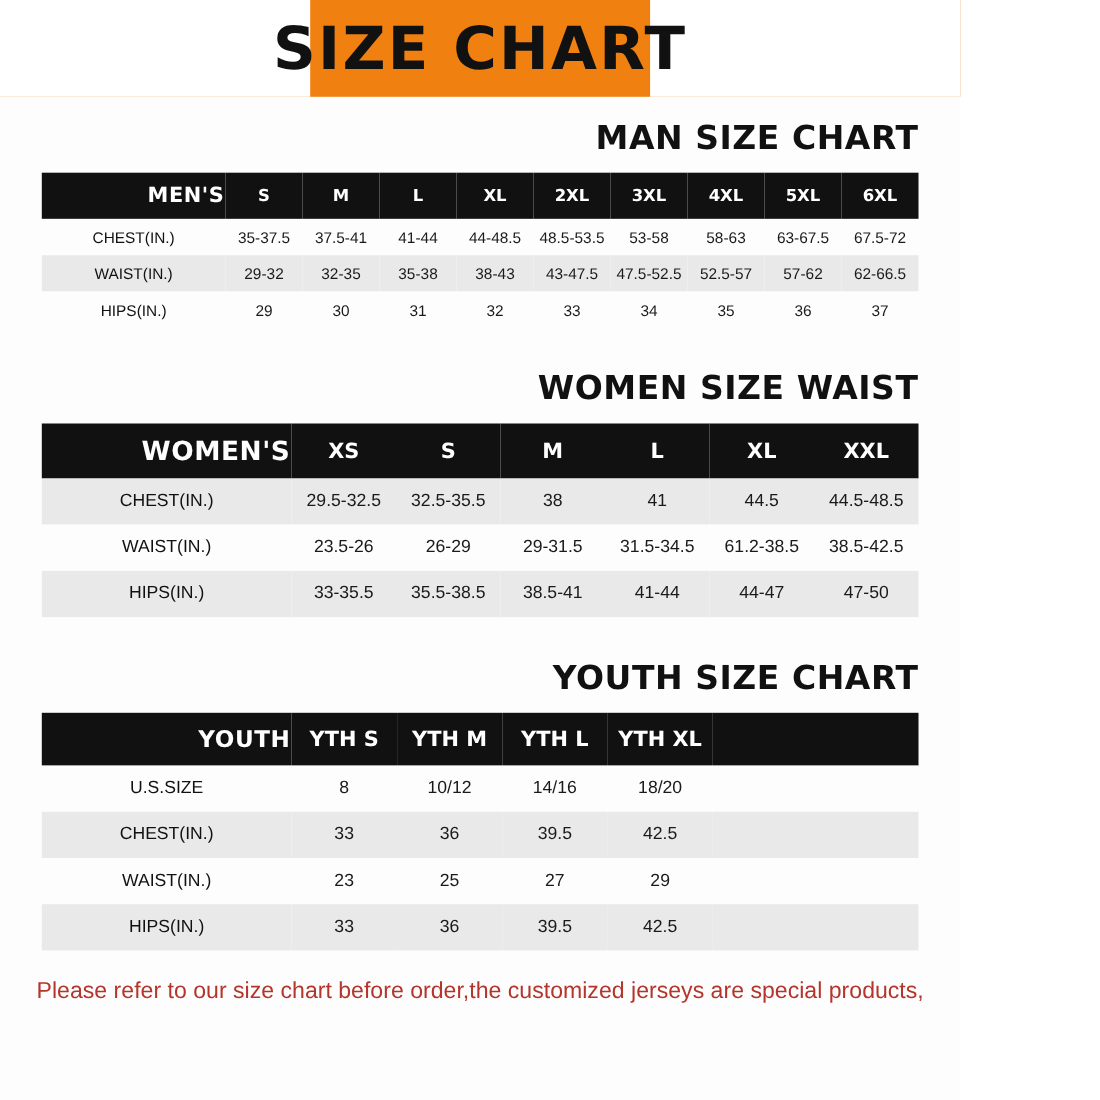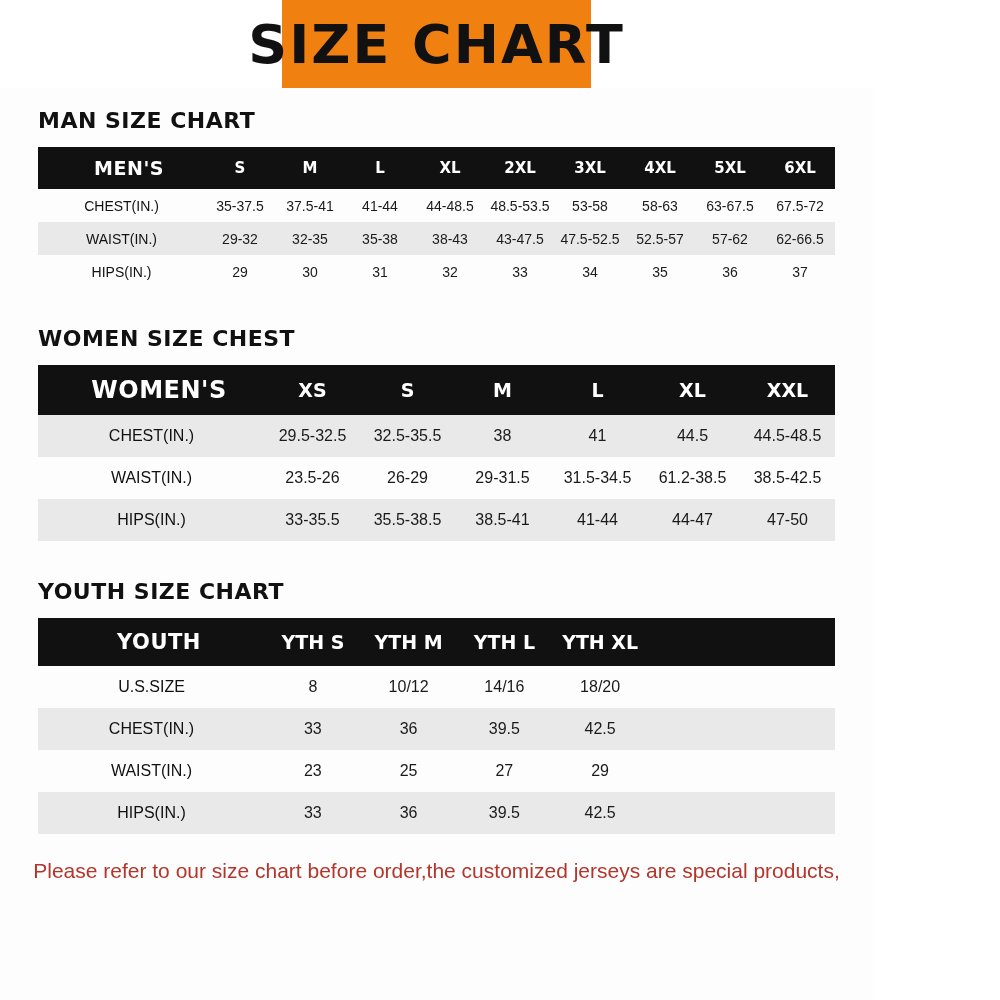--- a/index.html
+++ b/index.html
@@ -53,24 +53,24 @@
     letter-spacing: 2px;
     color: #111111;
     text-transform: uppercase;
   }
 
   
   .section {
     padding: 0 38px;
   }
   .section-title {
-    text-align: left;
+    text-align: right;
     font-family: "DejaVu Sans", sans-serif;
     font-weight: bold;
-    font-size: 22px;
+    font-size: 30px;
     letter-spacing: 0.5px;
     color: #111111;
     margin: 22px 0 14px 0;
   }
   .men-title { margin-top: 20px; }
   .women-title { margin-top: 38px; }
   .youth-title { margin-top: 38px; }
 
   table {
     border-collapse: collapse;
@@ -81,21 +81,21 @@
     background: #111111;
     color: #ffffff;
     font-family: "DejaVu Sans", sans-serif;
     font-weight: bold;
     height: 40px;
     font-size: 17px;
     text-align: center;
     white-space: nowrap;
   }
   thead th.rowhead {
-    text-align: center;
+    text-align: right;
     padding-left: 16px;
     font-size: 19px;
     letter-spacing: 0.5px;
   }
   tbody td {
     height: 30px;
     font-size: 15px;
     color: #1a1a1a;
     text-align: center;
     font-family: "Liberation Sans", sans-serif;
@@ -200,21 +200,21 @@
           <td>34</td>
           <td>35</td>
           <td>36</td>
           <td>37</td>
         </tr>
       </tbody>
     </table>
   </div>
 
   <div class="section">
-    <div class="section-title women-title">WOMEN SIZE CHEST</div>
+    <div class="section-title women-title">WOMEN SIZE WAIST</div>
     <table class="women-table">
       <thead>
         <tr>
           <th class="rowhead" style="width:210px;">WOMEN'S</th>
           <th>XS</th>
           <th>S</th>
           <th>M</th>
           <th>L</th>
           <th>XL</th>
           <th>XXL</th>

